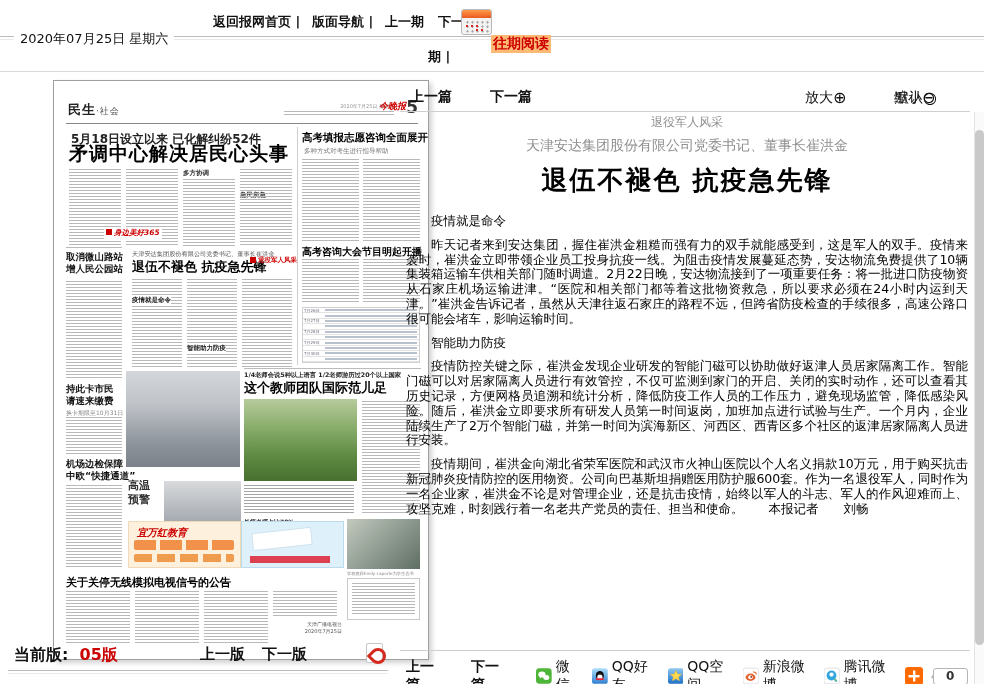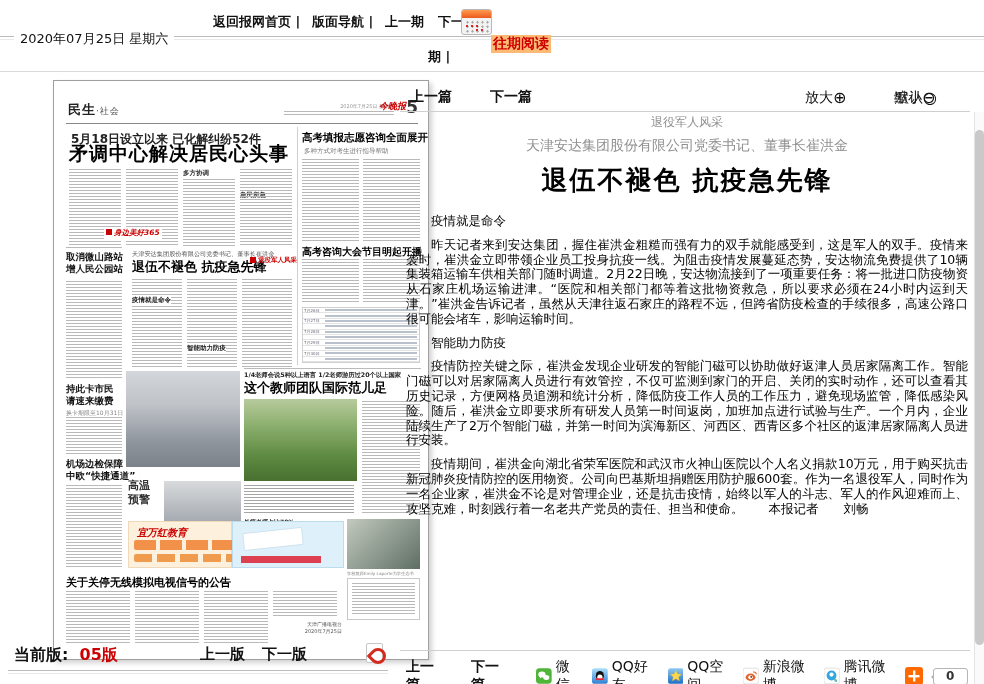--- a/index.html
+++ b/index.html
@@ -62,21 +62,21 @@
   .ph-street2 { left:110px; top:400px; width:77px; height:64px;
     background:linear-gradient(180deg,#d8dadc 0%,#a8adb3 60%,#888e95 100%); }
   .hot { left:74px; top:398px; font-size:11px; font-weight:bold; color:#333; line-height:14px; }
   .edu-kick { left:190px; top:287px; width:177px; font-size:6.3px; font-weight:bold; color:#222;
     border-top:1px solid #bbb; padding-top:2px; }
   .edu-title { left:190px; top:298px; font-size:13px; font-weight:bold; color:#000; }
   .ph-grass { left:190px; top:318px; width:113px; height:82px;
     background:linear-gradient(180deg,#b7cb9c 0%,#8fb171 30%,#5d8a42 70%,#48702f 100%); }
   .edu-sub { left:190px; top:437px; font-size:6px; font-weight:bold; color:#222; }
   .ad { left:74px; top:440px; width:216px; height:47px; display:flex; }
-  .ad-l { width:104px; height:100%; background:#fdf0dc; border:1px solid #f0d9b8; position:relative; }
+  .ad-l { width:113px; height:100%; background:#fdf0dc; border:1px solid #f0d9b8; position:relative; }
   .ad-l .name { position:absolute; left:8px; top:4px; font-size:10px; font-weight:bold; font-style:italic; color:#c00; }
   .ad-l .tags { position:absolute; left:5px; top:18px; width:100px; height:10px;
     background:repeating-linear-gradient(90deg,#f08030 0,#f08030 22px,#fdf0dc 22px,#fdf0dc 26px); border-radius:2px; opacity:.85; }
   .ad-l .tags2 { position:absolute; left:5px; top:32px; width:100px; height:8px;
     background:repeating-linear-gradient(90deg,#ef9c4f 0,#ef9c4f 18px,#fdf0dc 18px,#fdf0dc 23px); border-radius:2px; }
   .ad-r { flex:1; background:#def0fa; border:1px solid #bcdcee; position:relative; }
   .ad-r .prod { position:absolute; left:10px; top:8px; width:60px; height:18px; background:#fff;
     border:1px solid #cfe2ee; border-radius:2px; transform:rotate(-6deg); }
   .ad-r .strip { position:absolute; left:8px; bottom:4px; width:80px; height:7px; background:#d23; opacity:.85; }
   .ph-lib { left:293px; top:438px; width:73px; height:50px;

